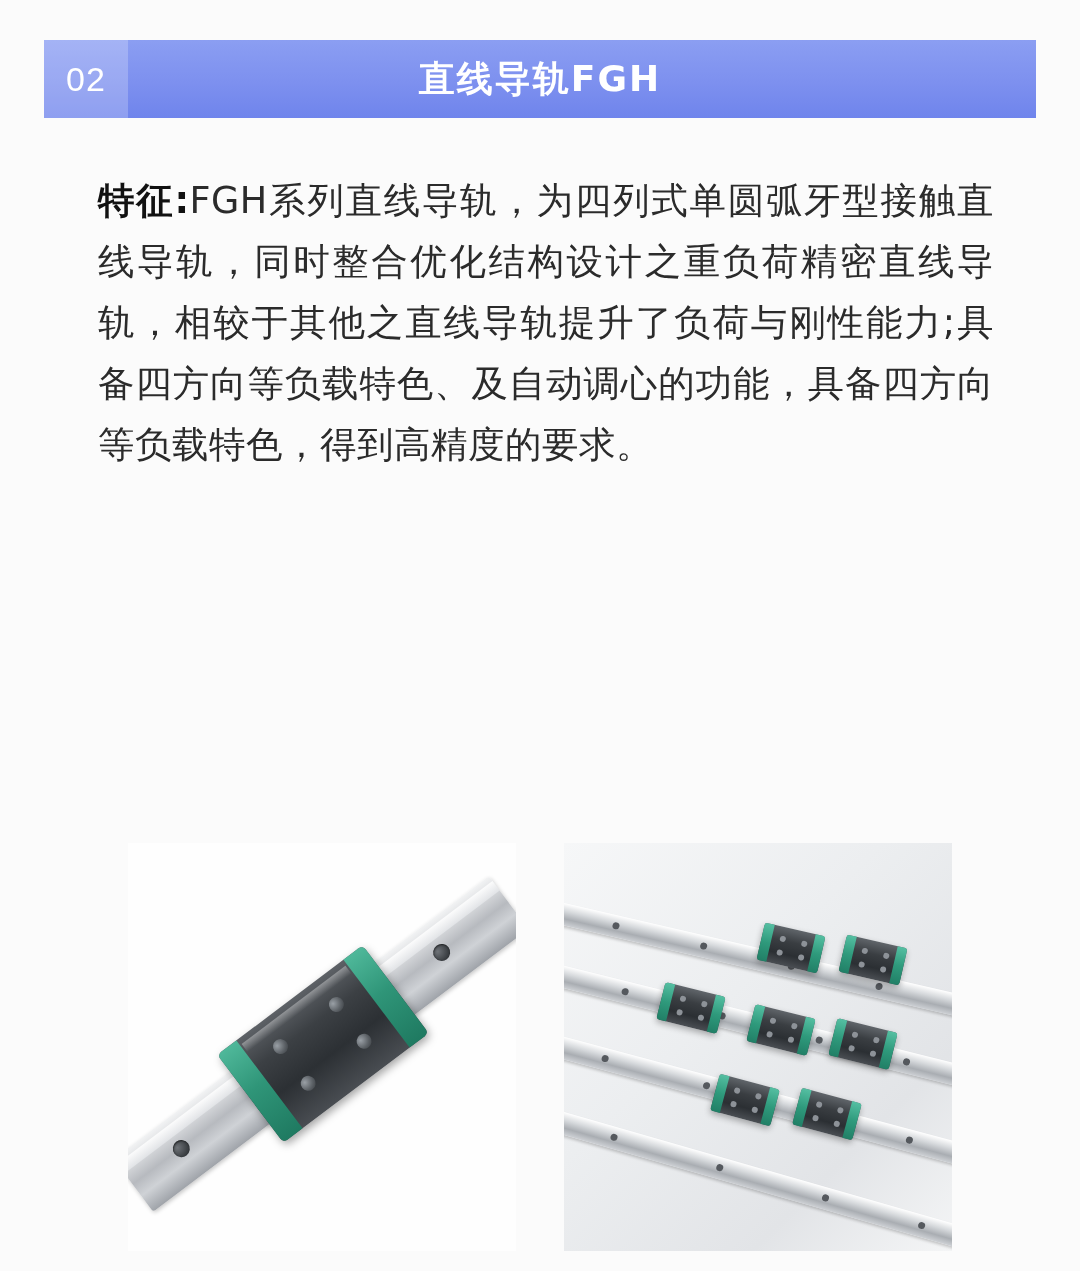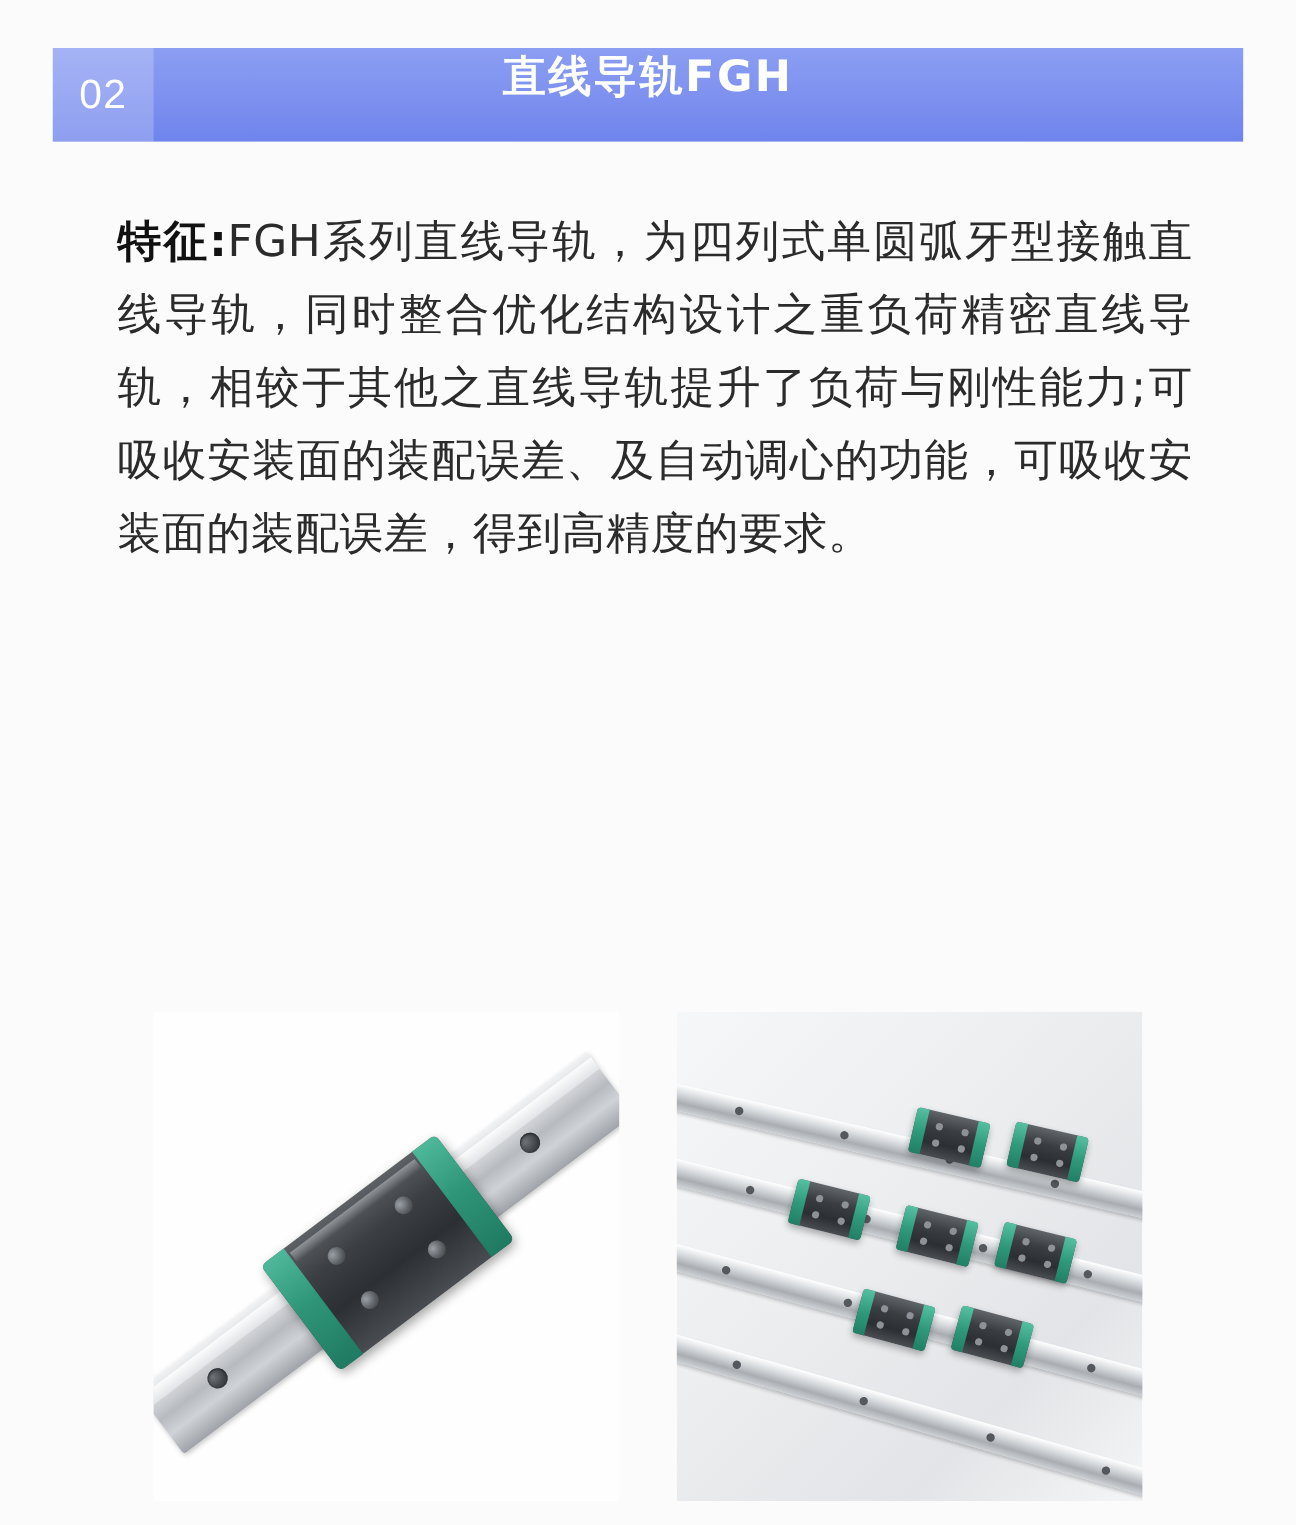--- a/index.html
+++ b/index.html
@@ -24,20 +24,21 @@
 
   
   .header {
     position: absolute;
     left: 44px;
     top: 40px;
     width: 992px;
     height: 78px;
     background: linear-gradient(180deg, #8b9ef2 0%, #7d90ef 55%, #6f84ec 100%);
     display: flex;
+    align-items: center;
     box-sizing: border-box;
   }
   .header-number {
     width: 84px;
     height: 78px;
     background: rgba(255, 255, 255, 0.22);
     color: #ffffff;
     font-size: 34px;
     line-height: 78px;
     text-align: center;
@@ -229,21 +230,21 @@
 <body>
 
 <div class="page">
 
   <div class="header">
     <div class="header-number">02</div>
     <div class="header-title">直线导轨FGH</div>
   </div>
 
   <div class="content">
-    <p class="para"><span class="lead">特征:</span><span>FGH系列直线导轨，为四列式单圆弧牙型接触直线导轨，同时整合优化结构设计之重负荷精密直线导轨，相较于其他之直线导轨提升了负荷与刚性能力;可吸收安装面的装配误差、及自动调心的功能，可吸收安装面的装配误差，得到高精度的要求。</span></p>
+    <p class="para"><span class="lead">特征:</span><span>FGH系列直线导轨，为四列式单圆弧牙型接触直线导轨，同时整合优化结构设计之重负荷精密直线导轨，相较于其他之直线导轨提升了负荷与刚性能力;具备四方向等负载特色、及自动调心的功能，具备四方向等负载特色，得到高精度的要求。</span></p>
   </div>
 
   <div class="images">
 
     <div class="img-card left">
       <div class="photo-left-bg"></div>
       <div class="rail">
         <div class="rail-top"></div>
         <div class="hole h1"></div>
         <div class="hole h2"></div>

